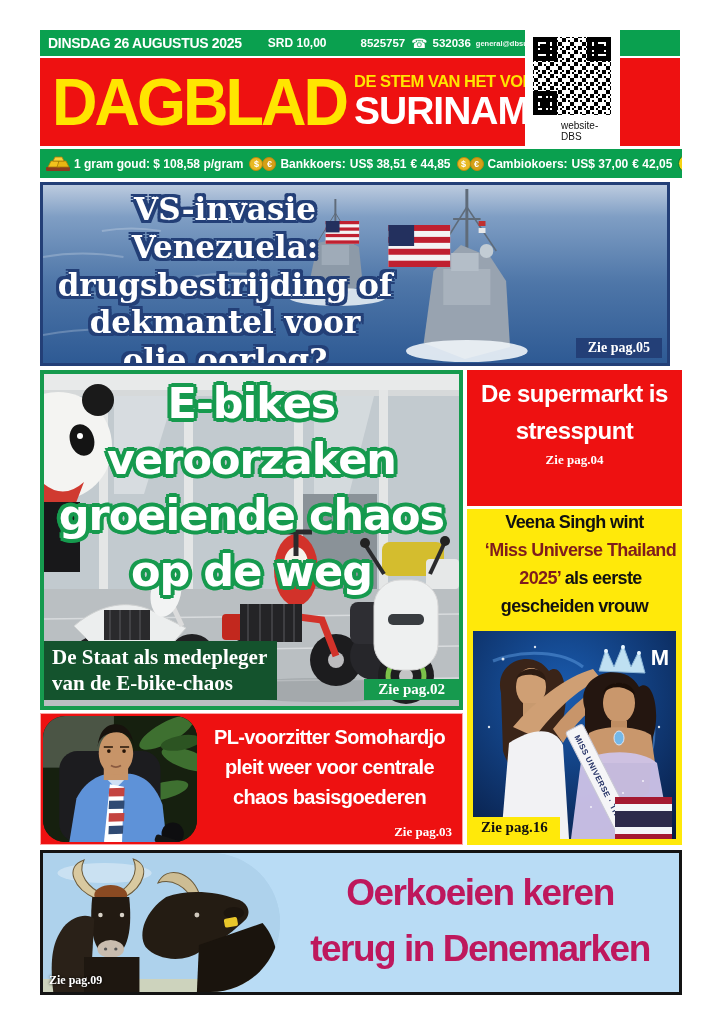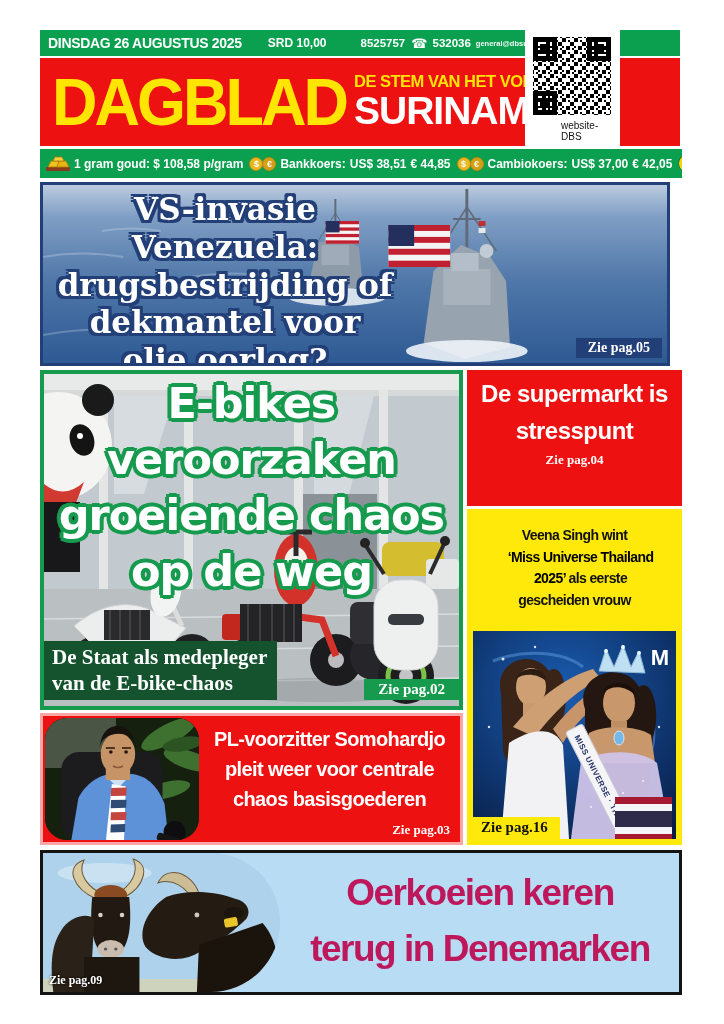--- a/index.html
+++ b/index.html
@@ -66,28 +66,28 @@
   .ebikes .sub { position:absolute; left:0; bottom:6px; background:#14532d; color:#fff; z-index:3;
     font-family:"Liberation Serif", serif; font-weight:bold; font-size:21px; line-height:1.25; padding:3px 10px 4px 8px; }
   .ebikes .pageref { position:absolute; right:0; bottom:6px; background:#169a4e; color:#fff; z-index:3;
     font-family:"Liberation Serif", serif; font-weight:bold; font-size:15px; padding:2px 14px; }
 
   .supermarkt { left:467px; top:370px; width:215px; height:136px; background:#ee1111; text-align:center; padding-top:5px; }
   .supermarkt .hl { color:#fff; font-weight:bold; font-size:24px; line-height:1.55; letter-spacing:-0.5px; }
   .supermarkt .pageref { color:#fff; font-family:"Liberation Serif", serif; font-weight:bold; font-size:13px; margin-top:3px; }
 
   .veena { left:467px; top:509px; width:215px; height:336px; background:#ffe90a; }
-  .veena .hl { height:120px; text-align:center; padding-top:16px; font-weight:bold; font-size:14px;
+  .veena .hl { height:120px; text-align:center; padding-top:0; font-weight:bold; font-size:18px;
     line-height:1.55; letter-spacing:-0.6px; color:#111; white-space:nowrap; }
-  .veena .hl .navy { color:#000000;margin-left:12px; }
+  .veena .hl .navy { color:#7f1d1d;margin-left:12px; }
   .veena .photo { position:absolute; left:6px; right:6px; bottom:6px; top:122px; background:#07193f; overflow:hidden; }
   .veena .pageref { position:absolute; left:0; bottom:0; background:#ffe90a; color:#111; z-index:3;
     font-family:"Liberation Serif", serif; font-weight:bold; font-size:15px; padding:2px 12px 3px 8px; }
 
-  .pl { left:40px; top:713px; width:423px; height:132px; background:#ee1111; border:3px solid #fca5a5; }
+  .pl { left:40px; top:713px; width:423px; height:132px; background:#ee1111; border:1px solid #fca5a5; }
   .pl .photo { position:absolute; left:2px; top:2px; bottom:2px; width:154px; border-radius:22px; overflow:hidden; background:#16200f; }
   .pl .hl { position:absolute; left:160px; right:4px; top:8px; text-align:center; color:#fff;
     font-weight:bold; font-size:20px; line-height:1.5; letter-spacing:-0.6px; white-space:nowrap; }
   .pl .pageref { position:absolute; right:10px; bottom:4px; color:#fff;
     font-family:"Liberation Serif", serif; font-weight:bold; font-size:13px; }
 
   .cows { left:40px; top:850px; width:642px; height:145px; background:#b9dcf5; border:3px solid #141414; }
   .cows .photo { position:absolute; left:0; top:0; bottom:0; width:237px; border-radius:0 75px 75px 0; overflow:hidden; background:#aed2ec; }
   .cows .hl { position:absolute; left:240px; right:2px; top:12px; text-align:center; color:#be185d;
     font-weight:bold; font-size:37px; line-height:1.5; letter-spacing:-1.5px; white-space:nowrap; }

